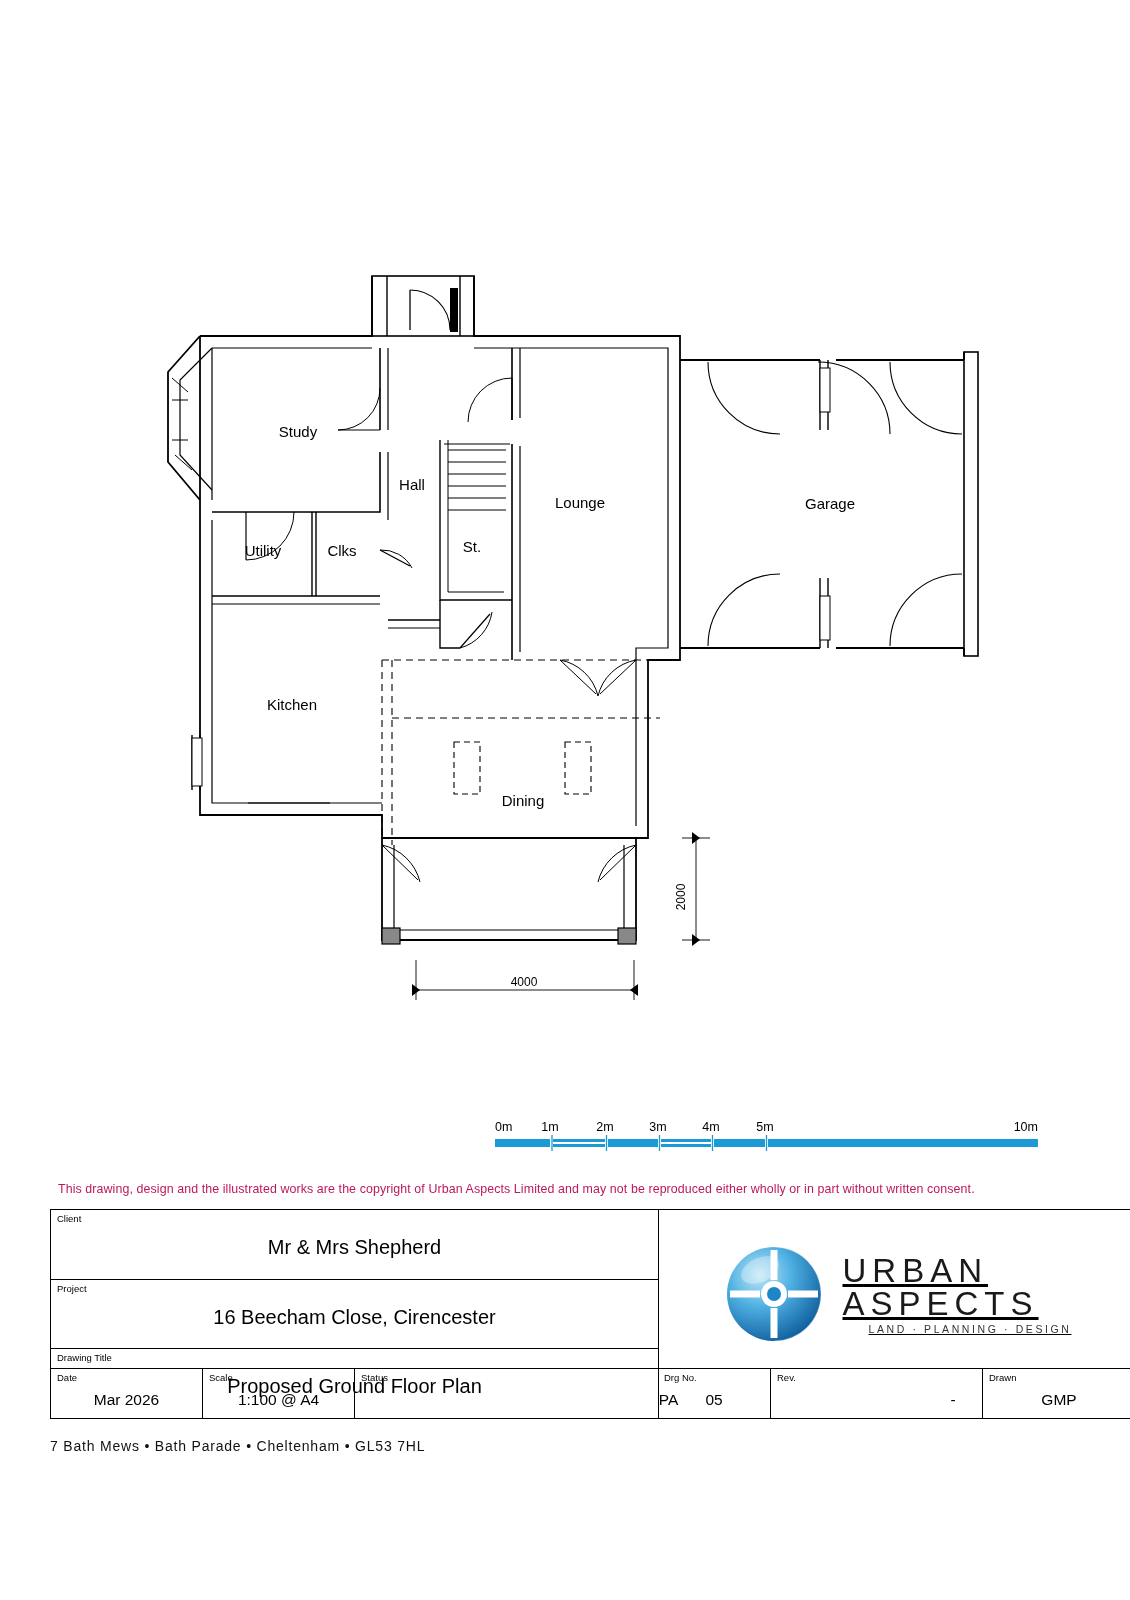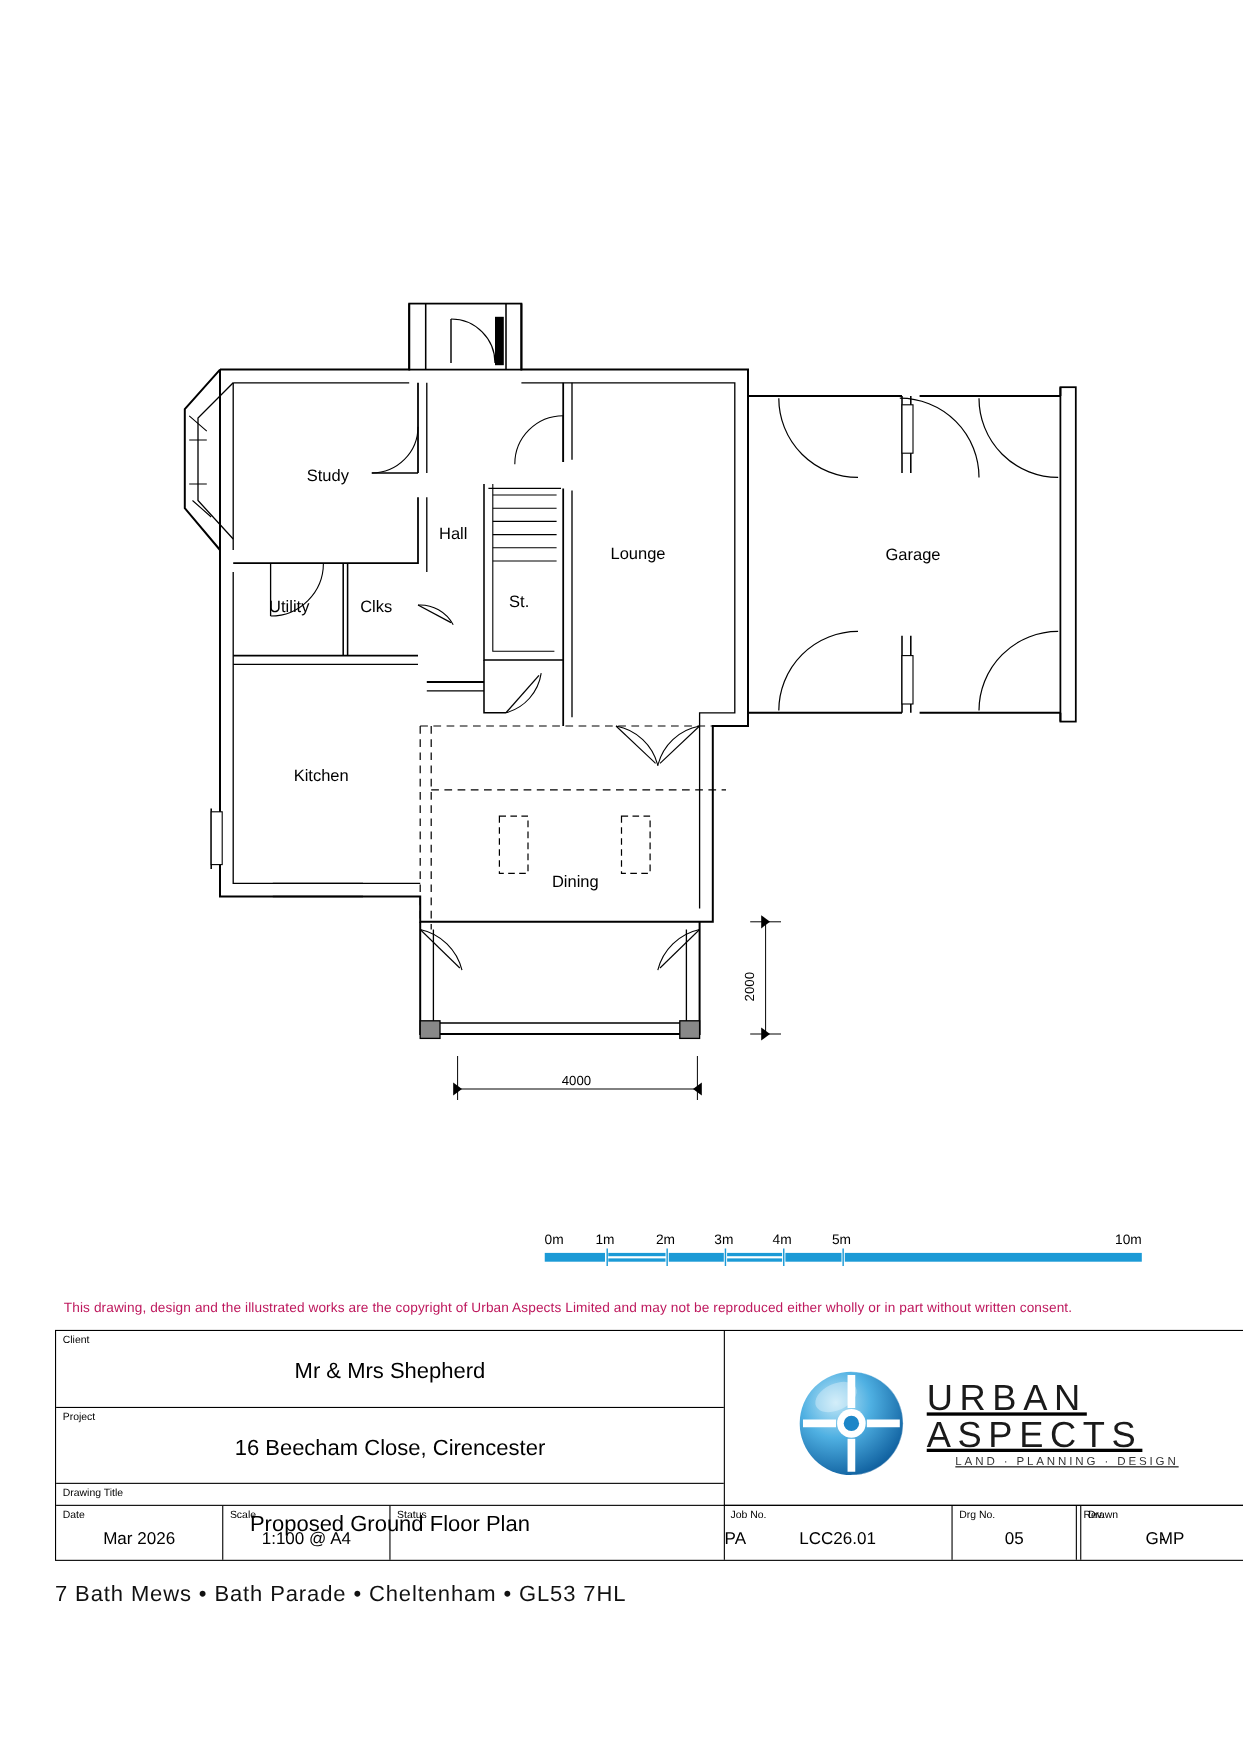--- a/index.html
+++ b/index.html
@@ -49,21 +49,21 @@
   }
   
   .logo-wrap{display:flex;align-items:center;gap:16px;}
   .logo-text{line-height:1;}
   .logo-urban{font-size:33px;letter-spacing:6px;color:#1a1a1a;}
   .logo-aspects{font-size:33px;letter-spacing:6px;color:#1a1a1a;}
   .logo-sub{font-size:10.5px;letter-spacing:2.6px;color:#333;margin-top:4px;padding-left:26px;}
 
   
   .footer{position:absolute;left:50px;top:1438px;width:1030px;}
-  .f-line1{font-size:20px;letter-spacing:0.8px;color:#111;margin-bottom:14px;}
+  .f-line1{font-size:14px;letter-spacing:0.8px;color:#111;margin-bottom:14px;}
   .f-line2{font-size:14.5px;letter-spacing:0.6px;color:#111;}
   .f-blue{color:#0e72c6;font-weight:bold;}
   .weburl{
     position:absolute;right:10px;top:-4px;width:345px;height:42px;
     background:linear-gradient(to bottom,#2a9ede 0%,#1277c4 55%,#0d63ad 100%);
     border-radius:21px;color:#fff;display:flex;align-items:center;justify-content:center;
     font-size:17px;letter-spacing:1.4px;
   }
 </style>
 </head>
@@ -289,24 +289,20 @@
         <ellipse cx="38" cy="28" rx="20" ry="12" fill="#ffffff" opacity="0.32" transform="rotate(-25 38 28)"></ellipse>
       </svg>
       <div class="logo-text">
         <div class="logo-urban">URBAN</div>
         <div class="logo-aspects">ASPECTS</div>
         <div class="logo-sub" style="text-align:right;">LAND · PLANNING · DESIGN</div>
       </div>
     </div>
 
     <div class="tb-bottom" style="left:-1px;">
-      <div class="tb-cell" style="width:208px;">
-        <span class="tb-cap">Job No.</span>
-        <span class="cval">LCC26.01</span>
-      </div>
       <div class="tb-cell" style="width:113px;">
         <span class="tb-cap">Drg No.</span>
         <span class="cval">05</span>
       </div>
       <div class="tb-cell" style="flex:1;">
         <span class="tb-cap">Rev.</span>
         <span class="cval">-</span>
       </div>
     </div>
   </div>

